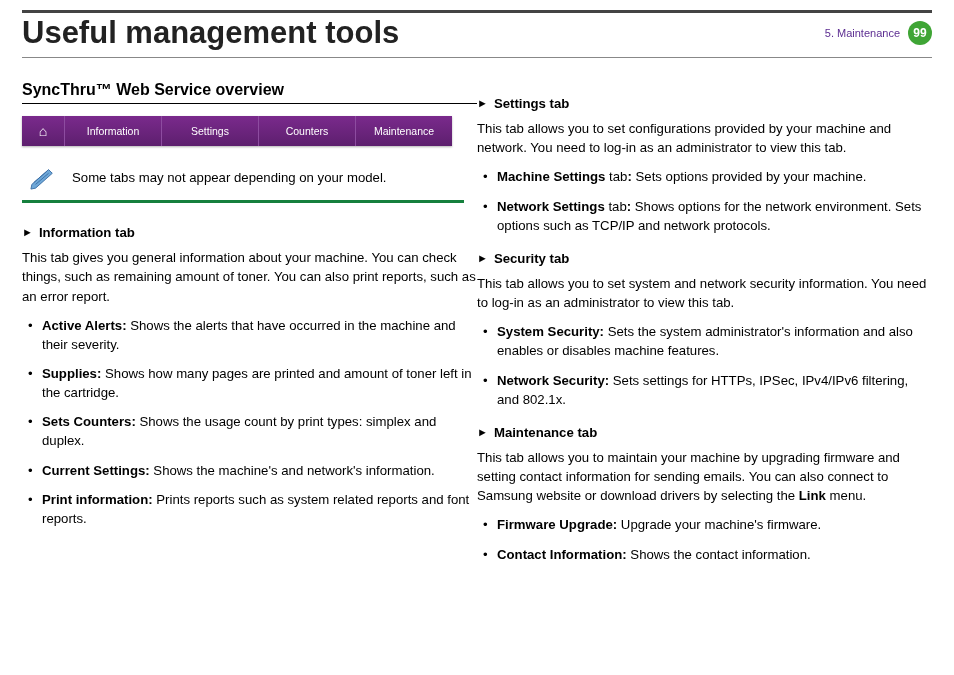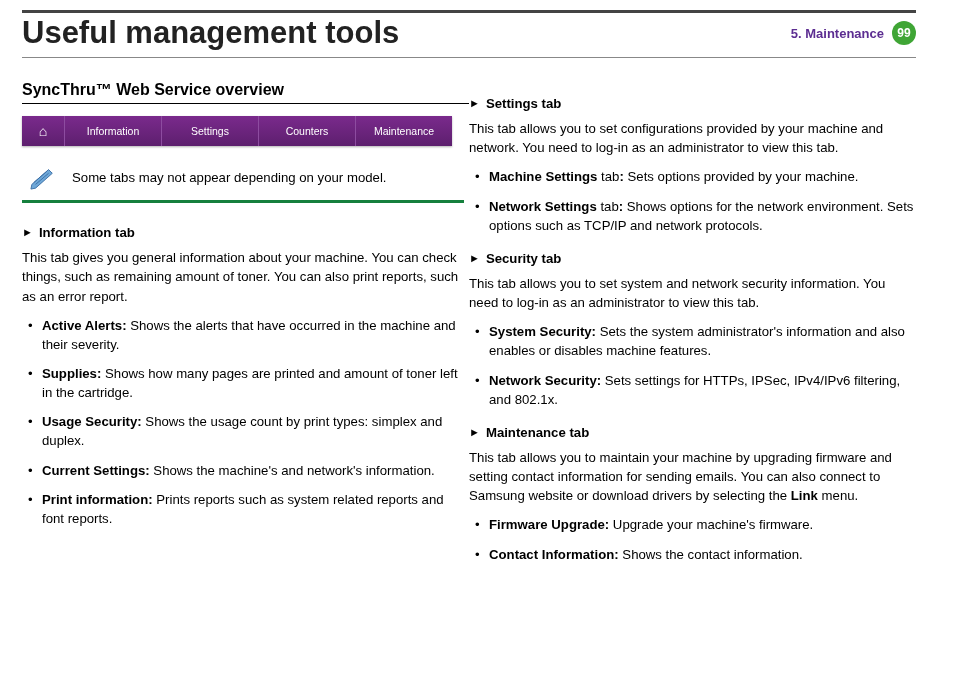--- a/index.html
+++ b/index.html
@@ -7,21 +7,21 @@
     padding: 0;
     font-family: "Segoe UI", "Myriad Pro", Arial, sans-serif;
     color: #000;
     width: 954px;
     height: 675px;
     box-sizing: border-box;
     position: relative;
     background: #fff;
   }
   .page {
-    padding: 10px 38px 20px 22px;
+    padding: 10px 22px 20px 22px;
   }
   .top-rule {
     border: none;
     border-top: 3px solid #444;
     margin: 0 0 2px 0;
   }
   .header-row {
     display: flex;
     justify-content: space-between;
     align-items: center;
@@ -34,22 +34,22 @@
     margin: 0;
     padding: 0;
   }
   .header-right {
     display: flex;
     align-items: center;
     gap: 8px;
   }
   .chapter {
     color: #5c2d91;
-    font-size: 13px;
-    font-weight: 700;
+    font-size: 11px;
+    font-weight: 400;
   }
   .page-badge {
     background: #3fa535;
     color: #fff;
     font-weight: 700;
     font-size: 12px;
     width: 24px;
     height: 24px;
     border-radius: 12px;
     display: flex;
@@ -185,21 +185,21 @@
         <span>Some tabs may not appear depending on your model.</span>
       </div>
 
       <div class="section-head">
         <span class="tri">►</span><span>Information tab</span>
       </div>
       <p>This tab gives you general information about your machine. You can check things, such as remaining amount of toner. You can also print reports, such as an error report.</p>
       <ul class="bullets">
         <li><span class="b">Active Alerts:</span><span> Shows the alerts that have occurred in the machine and their severity.</span></li>
         <li><span class="b">Supplies:</span><span> Shows how many pages are printed and amount of toner left in the cartridge.</span></li>
-        <li><span class="b">Usage Security:</span><span> Shows the usage count by print types: simplex and duplex.</span></li>
+        <li><span class="b">Sets Counters:</span><span> Shows the usage count by print types: simplex and duplex.</span></li>
         <li><span class="b">Current Settings:</span><span> Shows the machine's and network's information.</span></li>
         <li><span class="b">Print information:</span><span> Prints reports such as system related reports and font reports.</span></li>
       </ul>
     </div>
 
     <div class="col">
 
       <div class="section-head" style="margin-top:16px">
         <span class="tri">►</span><span>Settings tab</span>
       </div>

